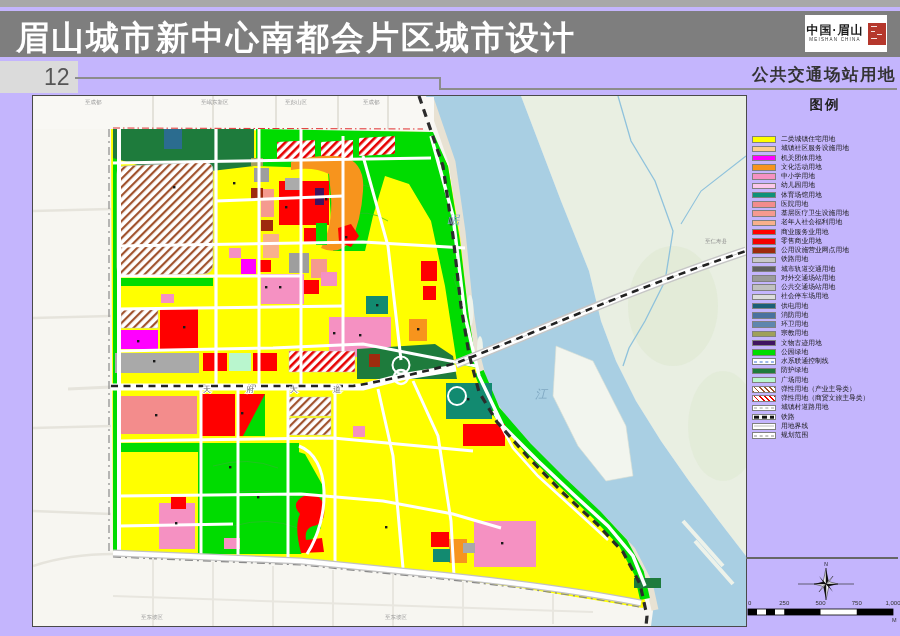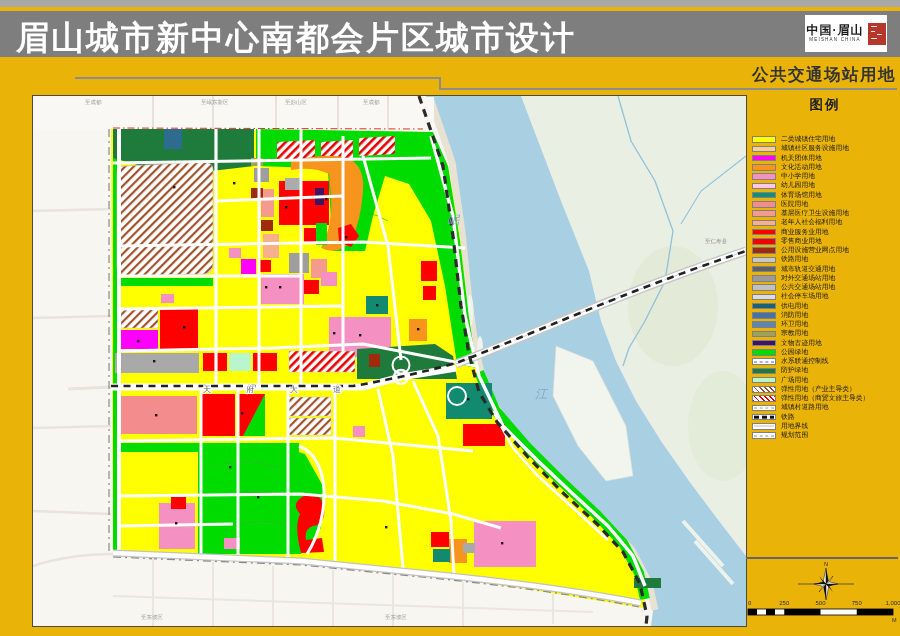--- a/index.html
+++ b/index.html
@@ -1,16 +1,16 @@
 <!DOCTYPE html>
 <html><head>
 <meta charset="utf-8">
 <style>
   html,body{margin:0;padding:0;background:#e9e9e9;}
-  #page{position:relative;width:900px;height:636px;background:#eab308;overflow:hidden;
+  #page{position:relative;width:900px;height:636px;background:#c4b5fd;overflow:hidden;
         font-family:"Liberation Sans",sans-serif;}
   
   .topbar{position:absolute;left:0;top:0;width:900px;height:7px;background:#a8a8a8;}
   .band{position:absolute;left:0;top:11px;width:900px;height:46px;background:#7e7e7e;}
   .band-title{position:absolute;left:16px;top:5px;font-family:"Liberation Serif",serif;
         font-weight:bold;font-size:33px;color:#ffffff;letter-spacing:2px;white-space:nowrap;}
   .logo{position:absolute;right:13px;top:4px;width:82px;height:37px;background:#ffffff;
         display:flex;align-items:center;justify-content:center;gap:4px;}
   .logo-txt{display:flex;flex-direction:column;align-items:center;line-height:1;}
   .logo-cn{font-size:12px;font-weight:bold;color:#1a1a1a;letter-spacing:1px;}
@@ -56,20 +56,21 @@
     <div class="band-title">眉山城市新中心南都会片区城市设计</div>
     <div class="logo">
       <div class="logo-txt">
         <span class="logo-cn">中国·眉山</span>
         <span class="logo-en">MEISHAN CHINA</span>
       </div>
       <span class="seal"></span>
     </div>
   </div>
 
+  <div class="pagenum">12</div>
   <div class="rule-a"></div>
   <div class="rule-step"></div>
   <div class="rule-b"></div>
   <div class="sheet-title">公共交通场站用地</div>
 
   <div class="map">
   <svg width="713" height="530" viewBox="0 0 713 530">
     <defs>
       <pattern id="hB" width="6" height="6" patternUnits="userSpaceOnUse" patternTransform="rotate(45)">
         <rect width="6" height="6" fill="#ffffff"></rect>

